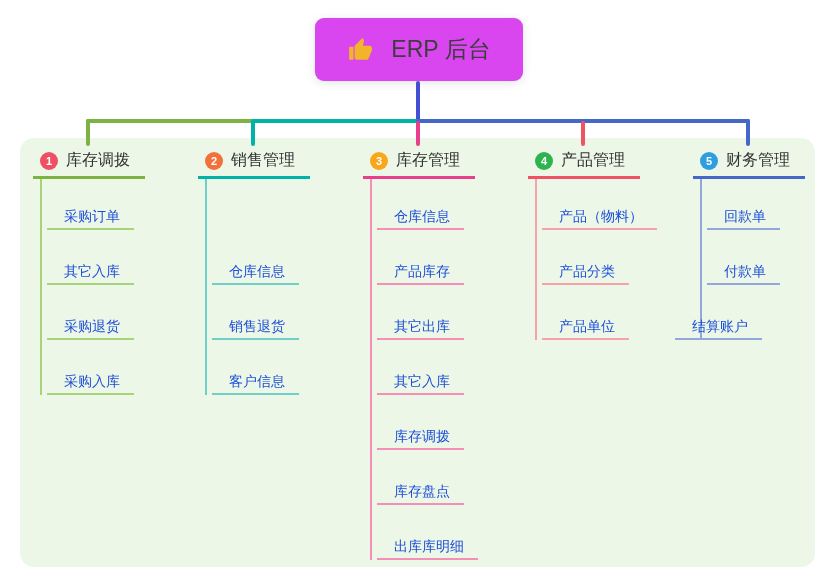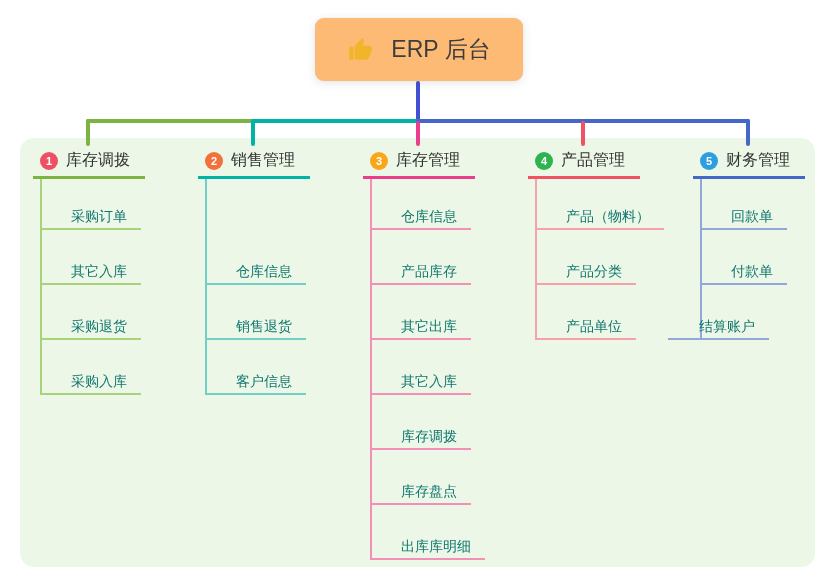--- a/index.html
+++ b/index.html
@@ -9,21 +9,21 @@
     overflow:hidden;
   }
   .canvas{position:relative;width:839px;height:588px;background:#ffffff;}
   .panel{
     position:absolute;left:20px;top:138px;width:795px;height:429px;
     border-radius:14px;z-index:0;
   }
   
   .root{
     position:absolute;left:315px;top:18px;width:208px;height:63px;
-    background:#fdba74;border-radius:9px;
+    background:#d946ef;border-radius:9px;
     box-shadow:0 2px 10px rgba(60,70,90,0.14), 0 0 1px rgba(60,70,90,0.18);
     display:flex;align-items:center;justify-content:center;gap:18px;
     z-index:3;color:#3d3d3d;font-size:23px;font-weight:500;
   }
   .root-icon{display:inline-flex;width:26px;height:26px;}
   .root-icon svg{width:26px;height:26px;}
   
   .seg{position:absolute;z-index:1;border-radius:2px;}
   
   .branch-header{
@@ -34,23 +34,23 @@
     z-index:2;
   }
   .badge{
     flex:0 0 auto;width:18px;height:18px;border-radius:50%;
     color:#ffffff;font-size:11px;font-weight:bold;
     display:flex;align-items:center;justify-content:center;line-height:18px;
   }
   .vline{position:absolute;width:2px;z-index:1;}
   .item{
     position:absolute;height:24px;line-height:24px;
-    padding:0 14px 0 31px;box-sizing:content-box;
+    padding:0 14px 0 17px;box-sizing:content-box;
     border-bottom:2px solid transparent;
-    font-size:14px;color:#0f766e;white-space:nowrap;z-index:2;
+    font-size:14px;color:#1d4ed8;white-space:nowrap;z-index:2;margin-left:7px;
   }
 </style>
 </head>
 <body>
 
 <div class="canvas">
 
   <div class="panel" style="background-color: rgb(236, 247, 231);"></div>
 
   <div class="seg" style="left: 416px; top: 81px; width: 4px; height: 40px; background-color: rgb(68, 80, 212);"></div>

